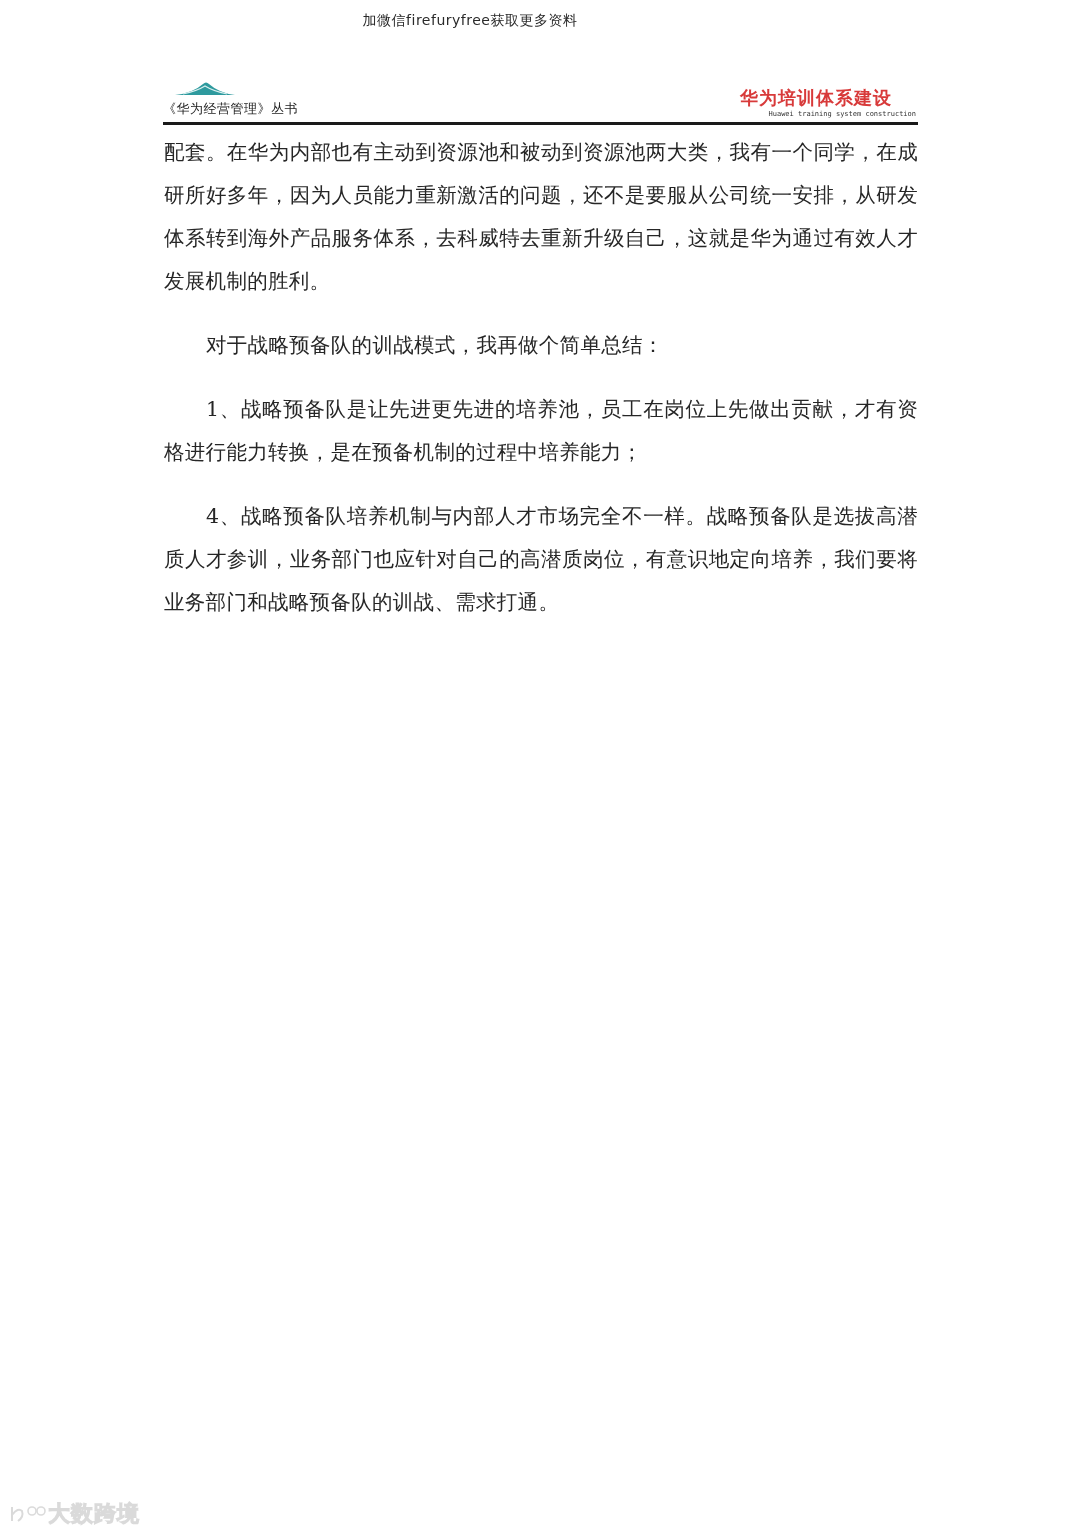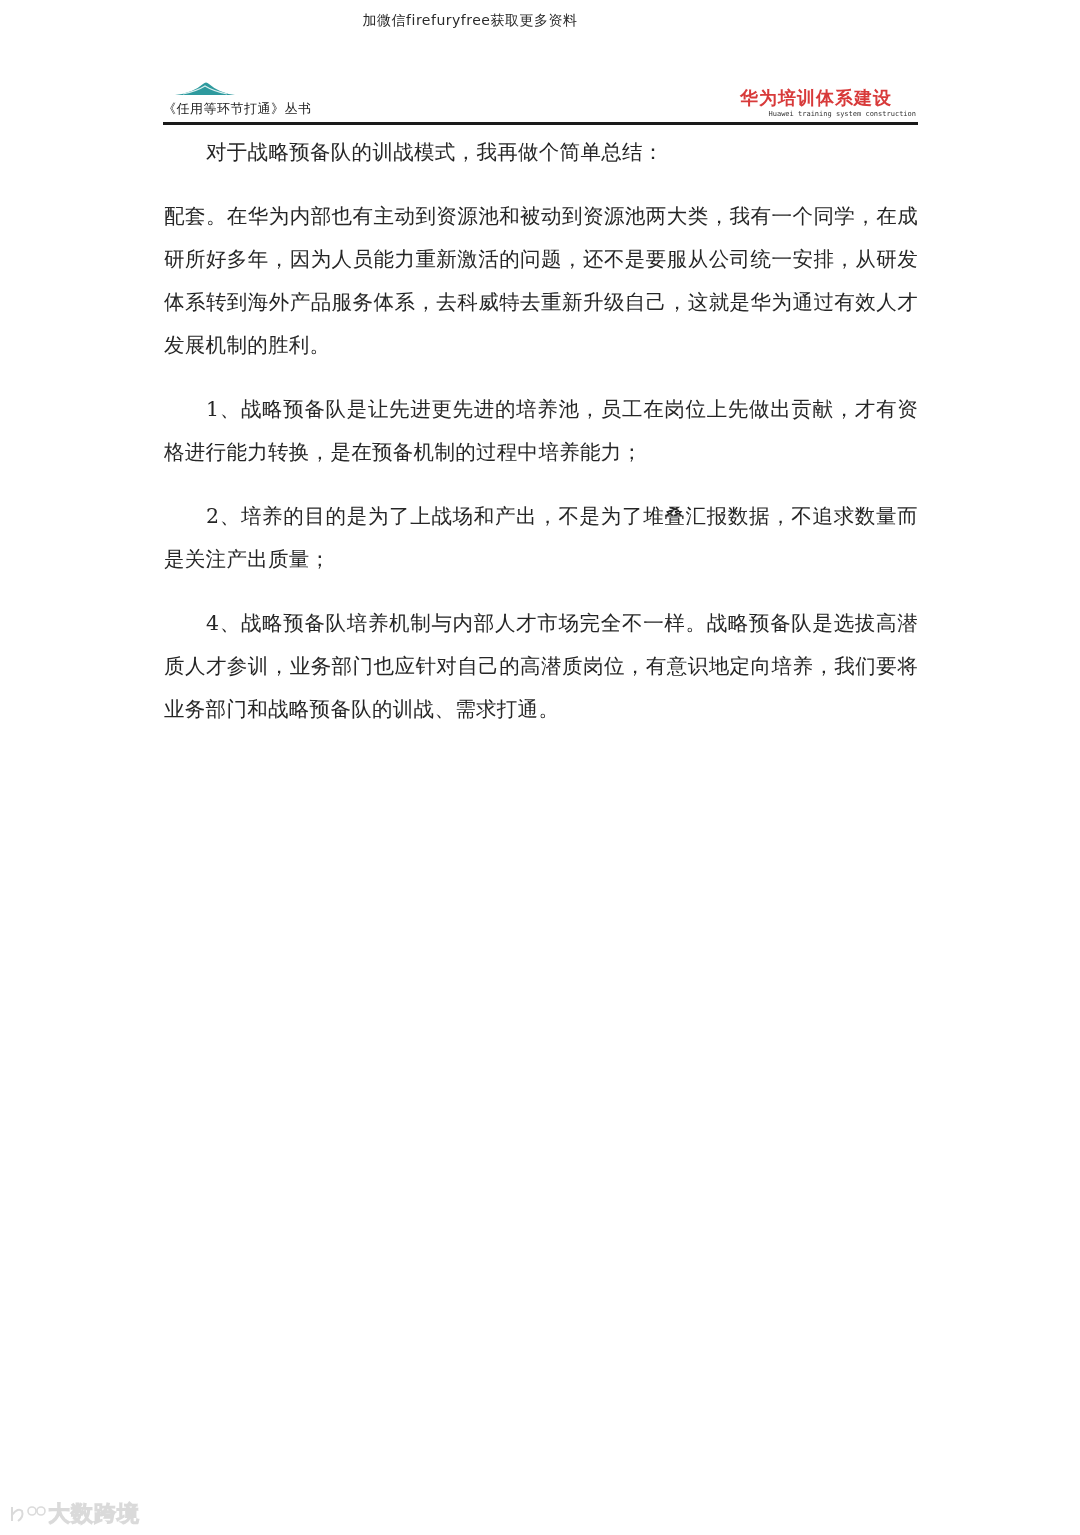--- a/index.html
+++ b/index.html
@@ -117,31 +117,30 @@
 </head>
 <body>
 
 <div class="top-banner">加微信firefuryfree获取更多资料</div>
 
 <div class="header">
   <svg class="header-logo" viewBox="0 0 60 18">
     <path d="M0 17 Q18 15 28 6 Q31 3 34 6 Q44 15 60 17 Z" fill="#2e9a9e"></path>
     <path d="M8 16 Q22 13 30 8 Q38 13 52 16" fill="none" stroke="#d9f0f0" stroke-width="1.2"></path>
   </svg>
-  <div class="header-series">《任用等环节打通》丛书</div>
+  <div class="header-series">《华为经营管理》丛书</div>
   <div class="header-right-title">华为培训体系建设</div>
   <div class="header-right-sub">Huawei training system construction</div>
   <div class="header-rule"></div>
 </div>
 
 <div class="content">
+  <p class="para">配套。在华为内部也有主动到资源池和被动到资源池两大类，我有一个同学，在成研所好多年，因为人员能力重新激活的问题，还不是要服从公司统一安排，从研发体系转到海外产品服务体系，去科威特去重新升级自己，这就是华为通过有效人才发展机制的胜利。</p>
   <p class="para indent">对于战略预备队的训战模式，我再做个简单总结：</p>
-  <p class="para">配套。在华为内部也有主动到资源池和被动到资源池两大类，我有一个同学，在成研所好多年，因为人员能力重新激活的问题，还不是要服从公司统一安排，从研发体系转到海外产品服务体系，去科威特去重新升级自己，这就是华为通过有效人才发展机制的胜利。</p>
   <p class="para indent">1、战略预备队是让先进更先进的培养池，员工在岗位上先做出贡献，才有资格进行能力转换，是在预备机制的过程中培养能力；</p>
-  <p class="para indent">2、培养的目的是为了上战场和产出，不是为了堆叠汇报数据，不追求数量而是关注产出质量；</p>
   <p class="para indent">4、战略预备队培养机制与内部人才市场完全不一样。战略预备队是选拔高潜质人才参训，业务部门也应针对自己的高潜质岗位，有意识地定向培养，我们要将业务部门和战略预备队的训战、需求打通。</p>
 </div>
 
 <div class="watermark">
   <svg class="watermark-logo" viewBox="0 0 40 22">
     <path d="M4 4 L4 18 M4 12 Q10 4 14 8 Q16 14 10 18" fill="none" stroke="#bdbdbd" stroke-width="2"></path>
     <circle cx="24" cy="8" r="4" fill="none" stroke="#bdbdbd" stroke-width="1.6"></circle>
     <circle cx="33" cy="8" r="4" fill="none" stroke="#bdbdbd" stroke-width="1.6"></circle>
   </svg>
   <span class="watermark-text">大数跨境</span>

